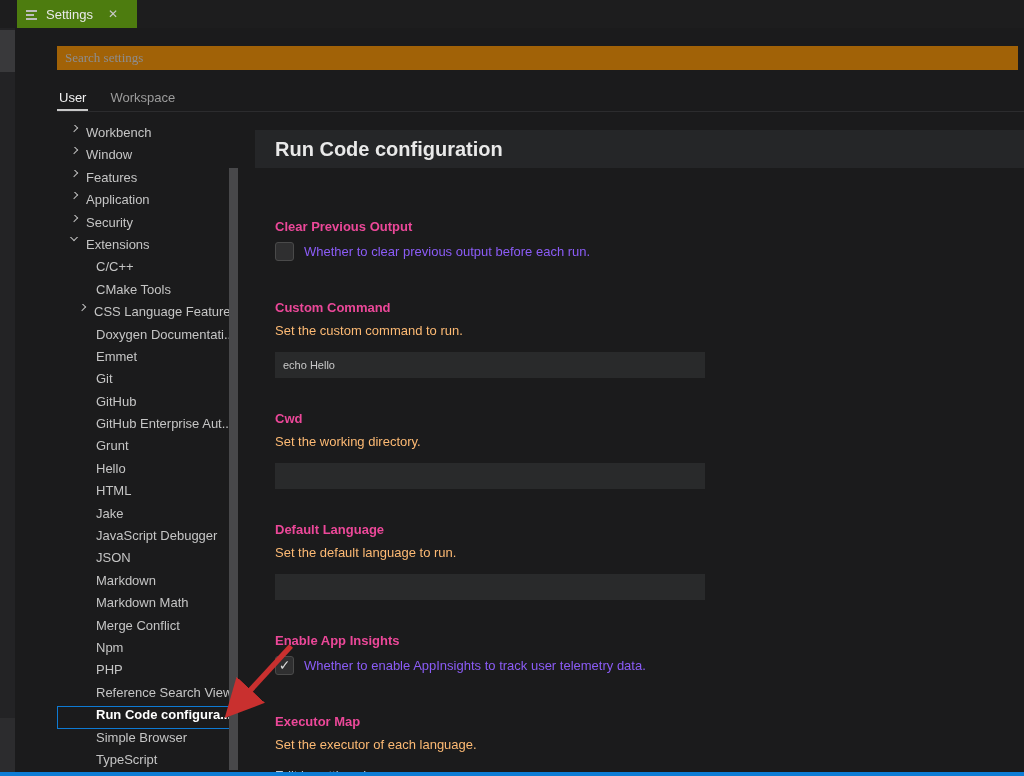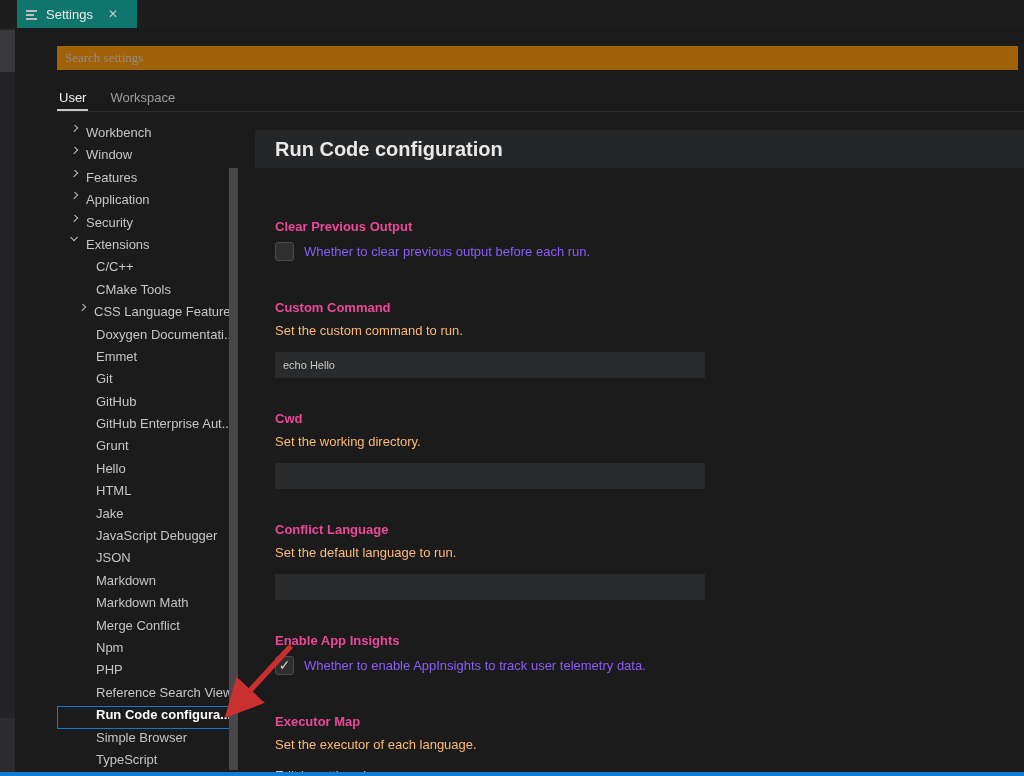--- a/index.html
+++ b/index.html
@@ -9,21 +9,21 @@
     font-family:"Liberation Sans", sans-serif;
     font-size:13px;
     color:#c5c5c5;
     position:relative;
   }
 
   
   .tabbar { position:absolute; left:0; top:0; width:1024px; height:28px; background:#1d1d1e; }
   .tab {
     position:absolute; left:17px; top:0; height:28px; width:120px;
-    background:#0f766e; display:flex; align-items:center; gap:7px; padding:0 9px;
+    background:#4d7c0f; display:flex; align-items:center; gap:7px; padding:0 9px;
   }
   .tab-title { color:#e9e9e9; font-size:13px; }
   .tab-close { color:#c9c9c9; font-size:12px; margin-left:8px; cursor:pointer; }
   .settings-glyph { display:inline-block; width:13px; height:13px; position:relative; }
   .settings-glyph i { position:absolute; left:0; height:2px; background:#bdbdbd; display:block; }
   .settings-glyph i:nth-child(1){ top:2px; width:11px; }
   .settings-glyph i:nth-child(2){ top:6px; width:8px; }
   .settings-glyph i:nth-child(3){ top:10px; width:11px; }
 
   
@@ -235,21 +235,21 @@
         <div class="setting-label">Custom Command</div>
         <div class="setting-desc">Set the custom command to run.</div>
         <input class="setting-input" type="text" value="echo Hello" style="">
       </div>
       <div class="setting-block text">
         <div class="setting-label">Cwd</div>
         <div class="setting-desc">Set the working directory.</div>
         <input class="setting-input" type="text" style="">
       </div>
       <div class="setting-block text">
-        <div class="setting-label">Conflict Language</div>
+        <div class="setting-label">Default Language</div>
         <div class="setting-desc">Set the default language to run.</div>
         <input class="setting-input" type="text" style="">
       </div>
       <div class="setting-block checkbox">
         <div class="setting-label">Enable App Insights</div>
         <div class="cb-row">
           <div class="cb-box">✓</div>
           <span class="cb-desc">Whether to enable AppInsights to track user telemetry data.</span>
         </div>
       </div>

